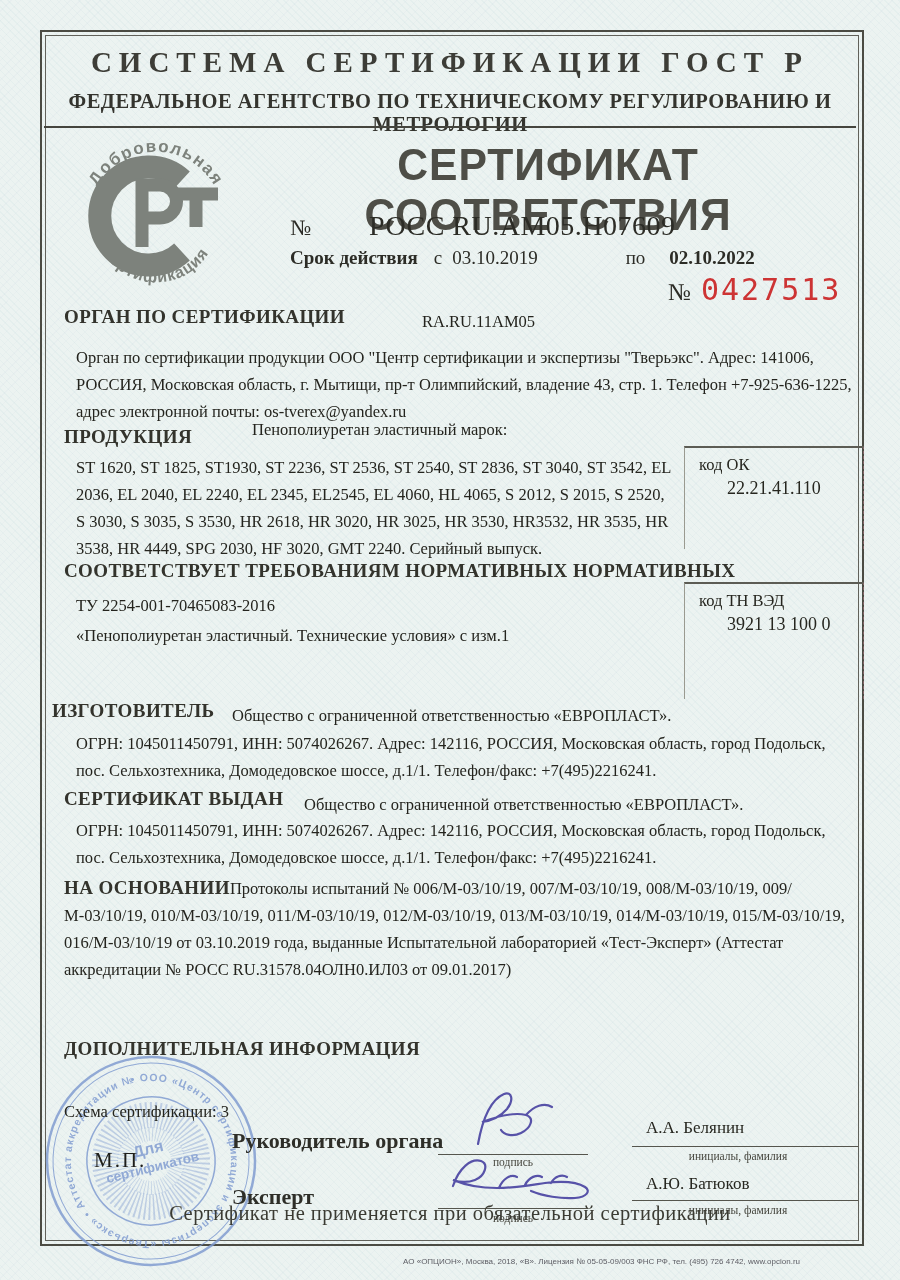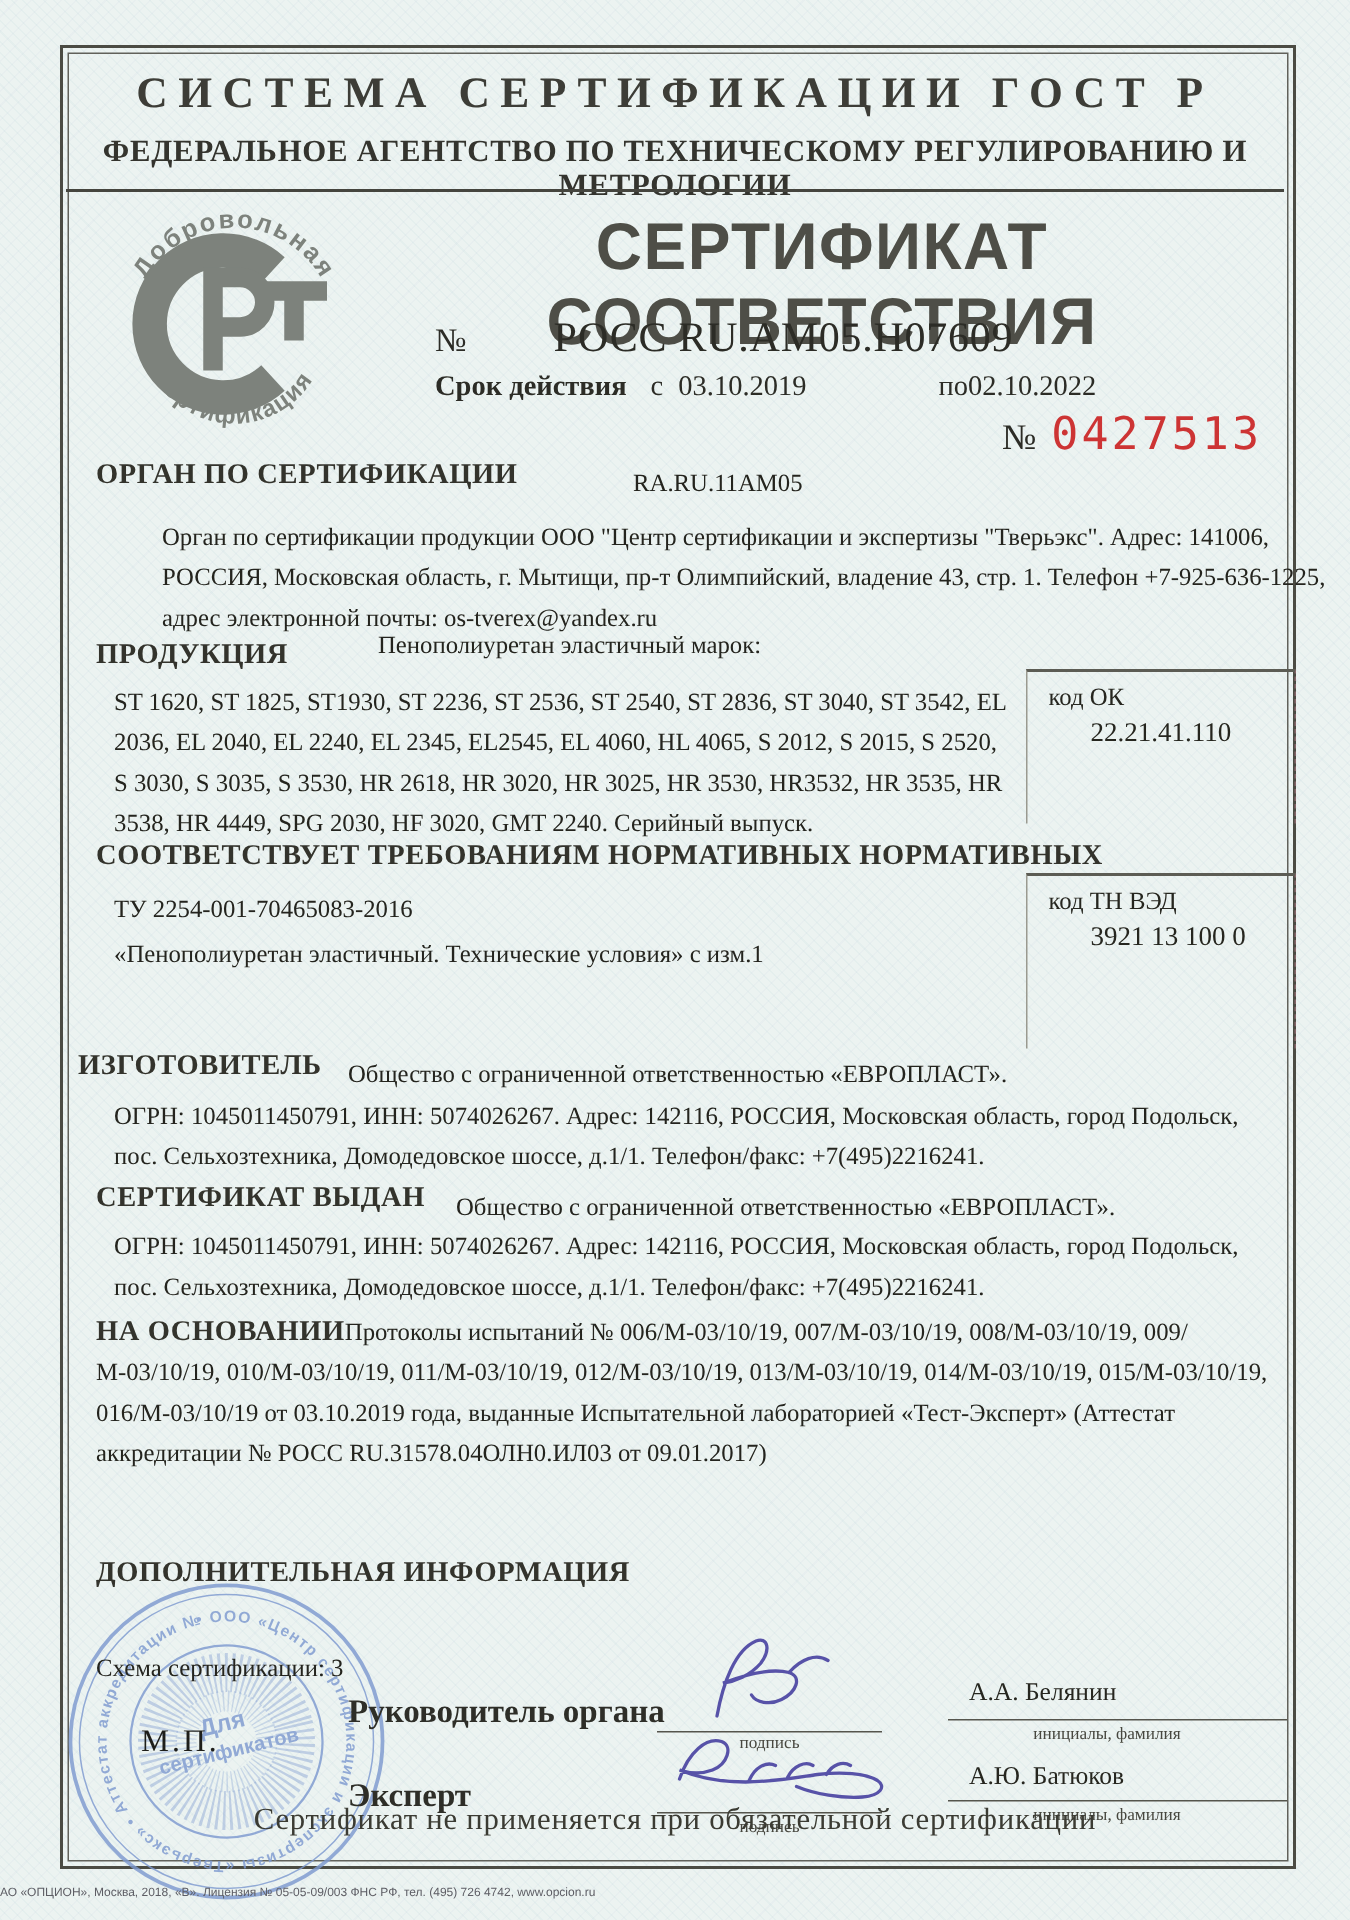--- a/index.html
+++ b/index.html
@@ -22,39 +22,39 @@
   .doc-title{left:248px;top:140px;width:600px;text-align:center;
         font-family:"Liberation Sans","DejaVu Sans",sans-serif;font-weight:bold;
         font-size:44px;letter-spacing:1px;color:#4e4e47;transform:scaleX(.97);}
   .no-row{left:290px;top:210px;font-size:22px;color:#2c2c26;}
   .no-row .num{margin-left:58px;font-size:28px;letter-spacing:.5px;}
   .valid-row{left:290px;top:247px;font-size:19px;color:#2c2c26;}
   .valid-row .lbl{font-weight:bold;}
   .valid-row .c{margin-left:16px;}
   .valid-row .d1{margin-left:10px;}
   .valid-row .po{margin-left:88px;}
-  .valid-row .d2{}
+  .valid-row .d2{margin-left:24px;font-weight:bold;}
   .blank-row{left:668px;top:272px;font-size:24px;color:#2c2c26;}
   .blank-row .red{margin-left:10px;font-family:"DejaVu Sans Mono",monospace;
         font-size:30px;color:#cd3434;letter-spacing:2px;font-weight:500;}
   .sec-h{font-weight:bold;font-size:19px;letter-spacing:.4px;color:#33332c;}
   .body-t{font-size:16.5px;line-height:27px;color:#24241e;}
   .code-box{border-top:2px solid #5c5c54;border-left:1px solid #9a9a90;
         border-right:1px dashed rgba(205,130,150,.45);padding:7px 4px 0 14px;}
   .code-box .cl{font-size:16.5px;}
   .code-box .cv{font-size:18px;padding-left:28px;margin-top:3px;}
   .inline-h{}
   .role{font-weight:bold;font-size:22px;color:#2e2e28;}
   .sigline{border-bottom:1.5px solid #55554d;}
   .cap{font-size:11.5px;color:#47473f;text-align:center;}
   .namebox{border-bottom:1.5px solid #55554d;font-size:17px;padding-left:14px;}
   .mp{font-size:21px;letter-spacing:2px;color:#1e1e1a;}
   .bottom-note{left:44px;top:1202px;width:812px;text-align:center;font-size:20.5px;
         letter-spacing:.5px;color:#3b3b33;}
-  .footer{left:0;top:1257px;width:900px;text-align:left;
+  .footer{left:0;top:1257px;width:800px;text-align:right;
         font-family:"Liberation Sans","DejaVu Sans",sans-serif;font-size:8px;color:#5d5d64;}
   .stamp{left:36px;top:1046px;width:230px;height:230px;opacity:.82;}
   .rst{left:72px;top:130px;width:170px;height:170px;}
   .sig-svg{pointer-events:none;}
 </style>
 </head>
 <body>
 
 <div class="page">
 
@@ -91,21 +91,21 @@
   <div class="abs valid-row">
     <span class="lbl">Срок действия</span><span class="c">с</span><span class="d1">03.10.2019</span><span class="po">по</span><span class="d2">02.10.2022</span>
   </div>
 
   <div class="abs blank-row">
     <span>№</span><span class="red">0427513</span>
   </div>
 
   <div class="abs sec-h" style="left:64px;top:306px;">ОРГАН ПО СЕРТИФИКАЦИИ</div>
   <div class="abs body-t" style="left:422px;top:308px;">RA.RU.11AM05</div>
-  <div class="abs body-t" style="left:76px;top:344px;width:784px;margin-left:32px;">Орган по сертификации продукции ООО "Центр сертификации и экспертизы "Тверьэкс". Адрес: 141006, РОССИЯ, Московская область, г. Мытищи, пр-т Олимпийский, владение 43, стр. 1. Телефон +7-925-636-1225, адрес электронной почты: os-tverex@yandex.ru</div>
+  <div class="abs body-t" style="left:76px;top:344px;width:784px;">Орган по сертификации продукции ООО "Центр сертификации и экспертизы "Тверьэкс". Адрес: 141006, РОССИЯ, Московская область, г. Мытищи, пр-т Олимпийский, владение 43, стр. 1. Телефон +7-925-636-1225, адрес электронной почты: os-tverex@yandex.ru</div>
 
   <div class="abs sec-h" style="left:64px;top:426px;">ПРОДУКЦИЯ</div>
   <div class="abs body-t" style="left:252px;top:416px;text-align:center;">Пенополиуретан эластичный марок:</div>
   <div class="abs body-t" style="left:76px;top:454px;width:600px;">ST 1620, ST 1825, ST1930, ST 2236, ST 2536, ST 2540, ST 2836, ST 3040, ST 3542, EL 2036, EL 2040, EL 2240, EL 2345, EL2545, EL 4060, HL 4065, S 2012, S 2015, S 2520, S 3030, S 3035, S 3530, HR 2618, HR 3020, HR 3025, HR 3530, HR3532, HR 3535, HR 3538, HR 4449, SPG 2030, HF 3020, GMT 2240. Серийный выпуск.</div>
   <div class="abs code-box" style="left:684px;top:446px;width:160px;height:94px;">
     <div class="cl">код ОК</div>
     <div class="cv">22.21.41.110</div>
   </div>
 
   <div class="abs sec-h" style="left:64px;top:560px;">СООТВЕТСТВУЕТ ТРЕБОВАНИЯМ НОРМАТИВНЫХ НОРМАТИВНЫХ</div>

